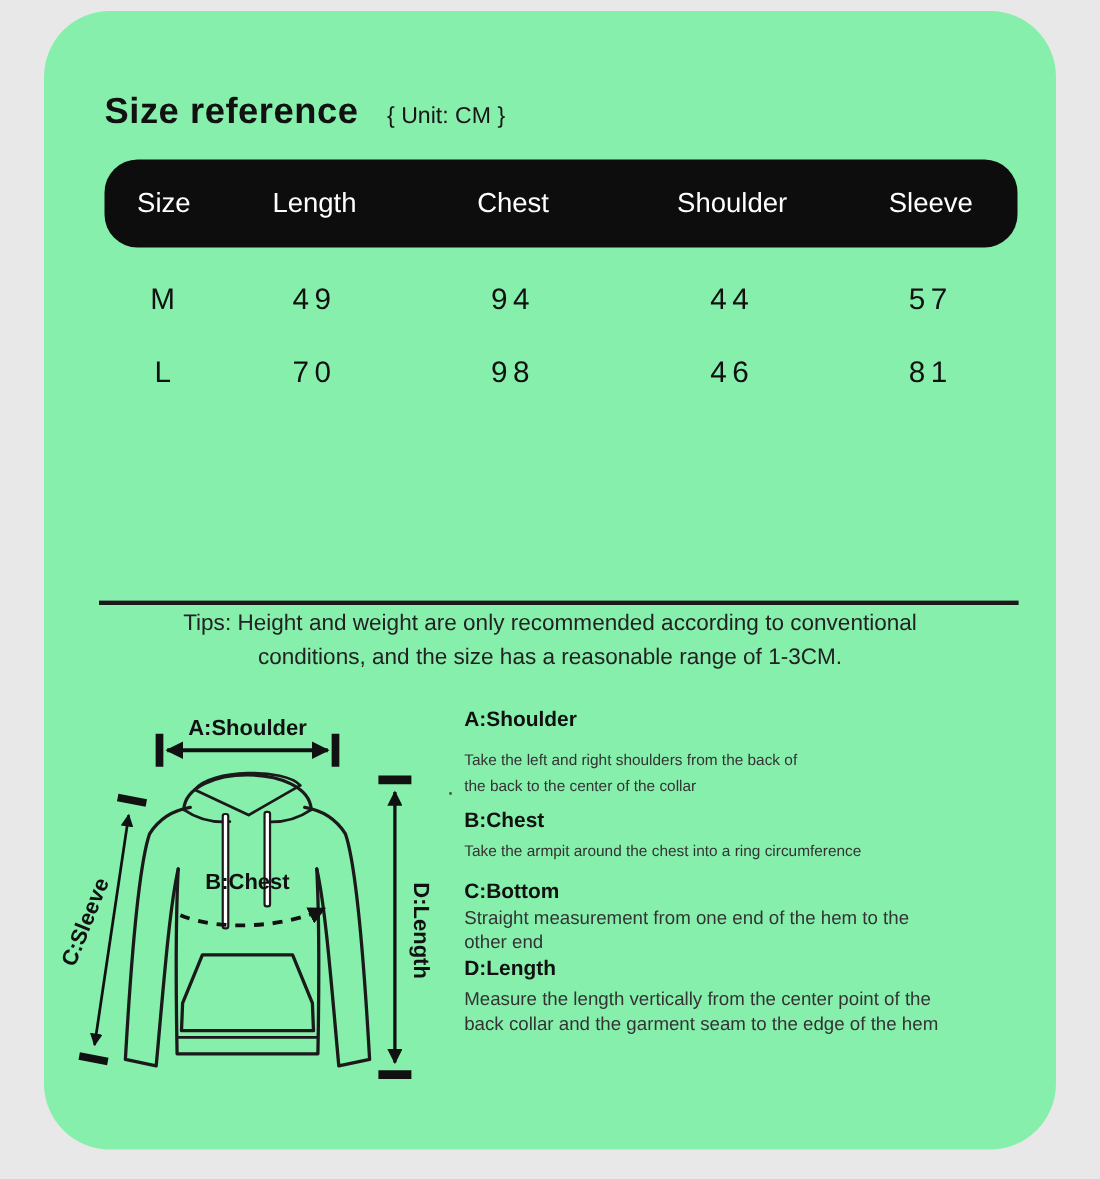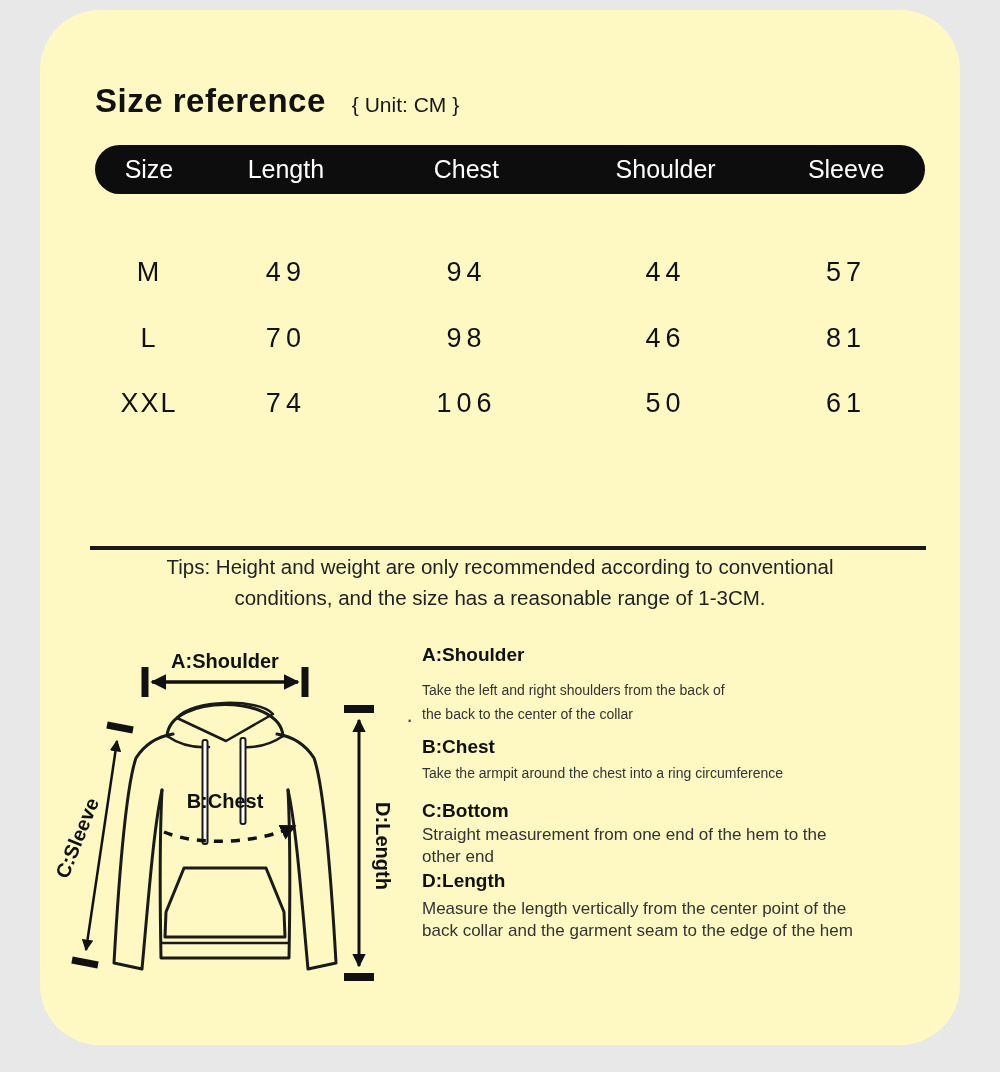--- a/index.html
+++ b/index.html
@@ -7,29 +7,29 @@
   body {
     background:#e8e8e8;
     font-family:"Liberation Sans", sans-serif;
     color:#111;
     position:relative;
     overflow:hidden;
   }
   .card {
     position:absolute; left:40px; top:10px;
     width:920px; height:1035px;
-    background:#fef9c3; border-radius:60px;
+    background:#86efac; border-radius:60px;
   }
   
   .title-row { position:absolute; left:55px; top:72px; display:flex; align-items:baseline; }
   .title { font-size:33px; font-weight:700; letter-spacing:0.5px; }
   .unit { font-size:21px; font-weight:400; margin-left:26px; color:#161616; }
   
   .tbl-head {
-    position:absolute; left:55px; top:135px; width:830px; height:49px;
+    position:absolute; left:55px; top:135px; width:830px; height:80px;
     background:#0d0d0d; border-radius:30px;
     display:grid; grid-template-columns:13% 20% 23.5% 24.5% 19%;
     align-items:center;
   }
   .tbl-head .cell { color:#fff; font-size:25px; text-align:center; }
   .tbl-body { position:absolute; left:55px; top:230px; width:830px; }
   .tbl-row {
     height:65.5px;
     display:grid; grid-template-columns:13% 20% 23.5% 24.5% 19%;
     align-items:center;
@@ -82,27 +82,20 @@
       <span class="cell">94</span>
       <span class="cell">44</span>
       <span class="cell">57</span>
     </div>
     <div class="tbl-row">
       <span class="cell size">L</span>
       <span class="cell">70</span>
       <span class="cell">98</span>
       <span class="cell">46</span>
       <span class="cell">81</span>
-    </div>
-    <div class="tbl-row">
-      <span class="cell size">XXL</span>
-      <span class="cell">74</span>
-      <span class="cell">106</span>
-      <span class="cell">50</span>
-      <span class="cell">61</span>
     </div>
   </div>
 
   <div class="rule"></div>
   <div class="tips">Tips: Height and weight are only recommended according to conventional
 conditions, and the size has a reasonable range of 1-3CM.</div>
 
   <svg class="hoodie-svg" width="360" height="350" viewBox="0 0 360 350">
     <defs>
       <marker id="ah" viewBox="0 0 10 10" refX="9" refY="5" markerWidth="4.6" markerHeight="4.6" orient="auto-start-reverse">

